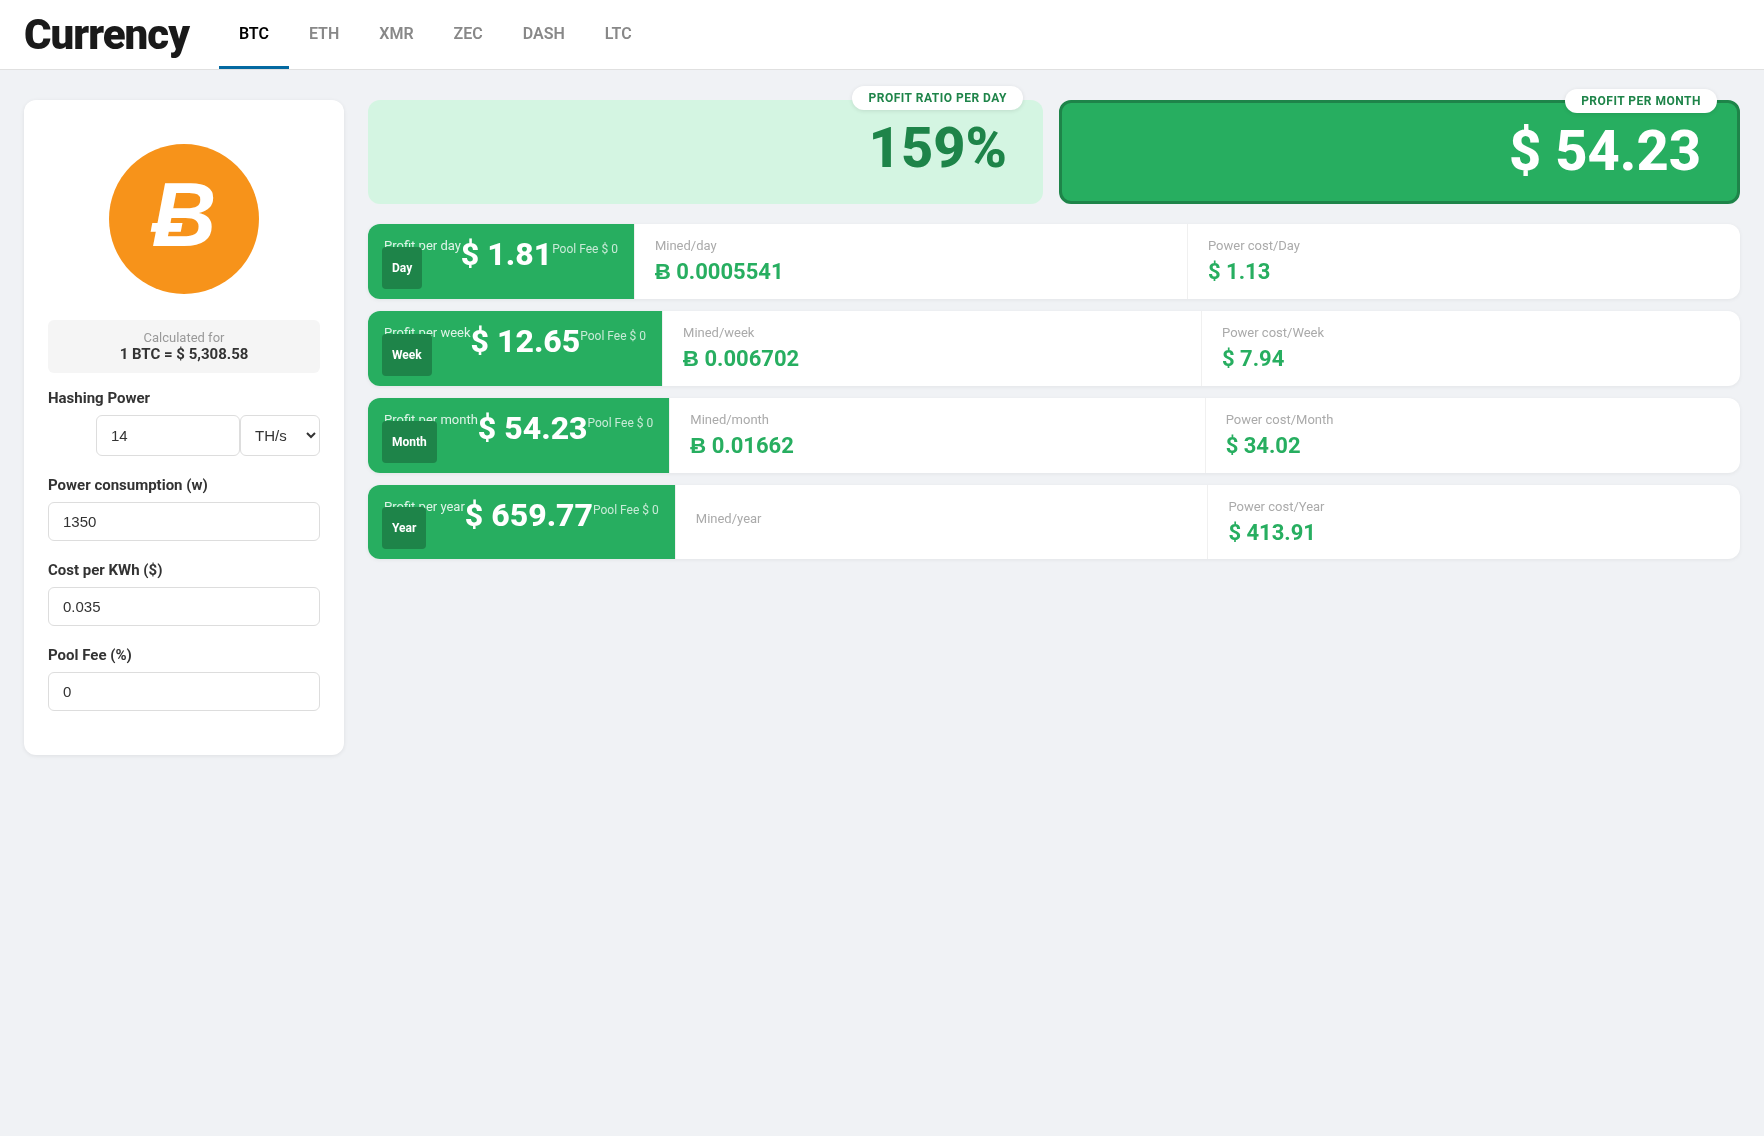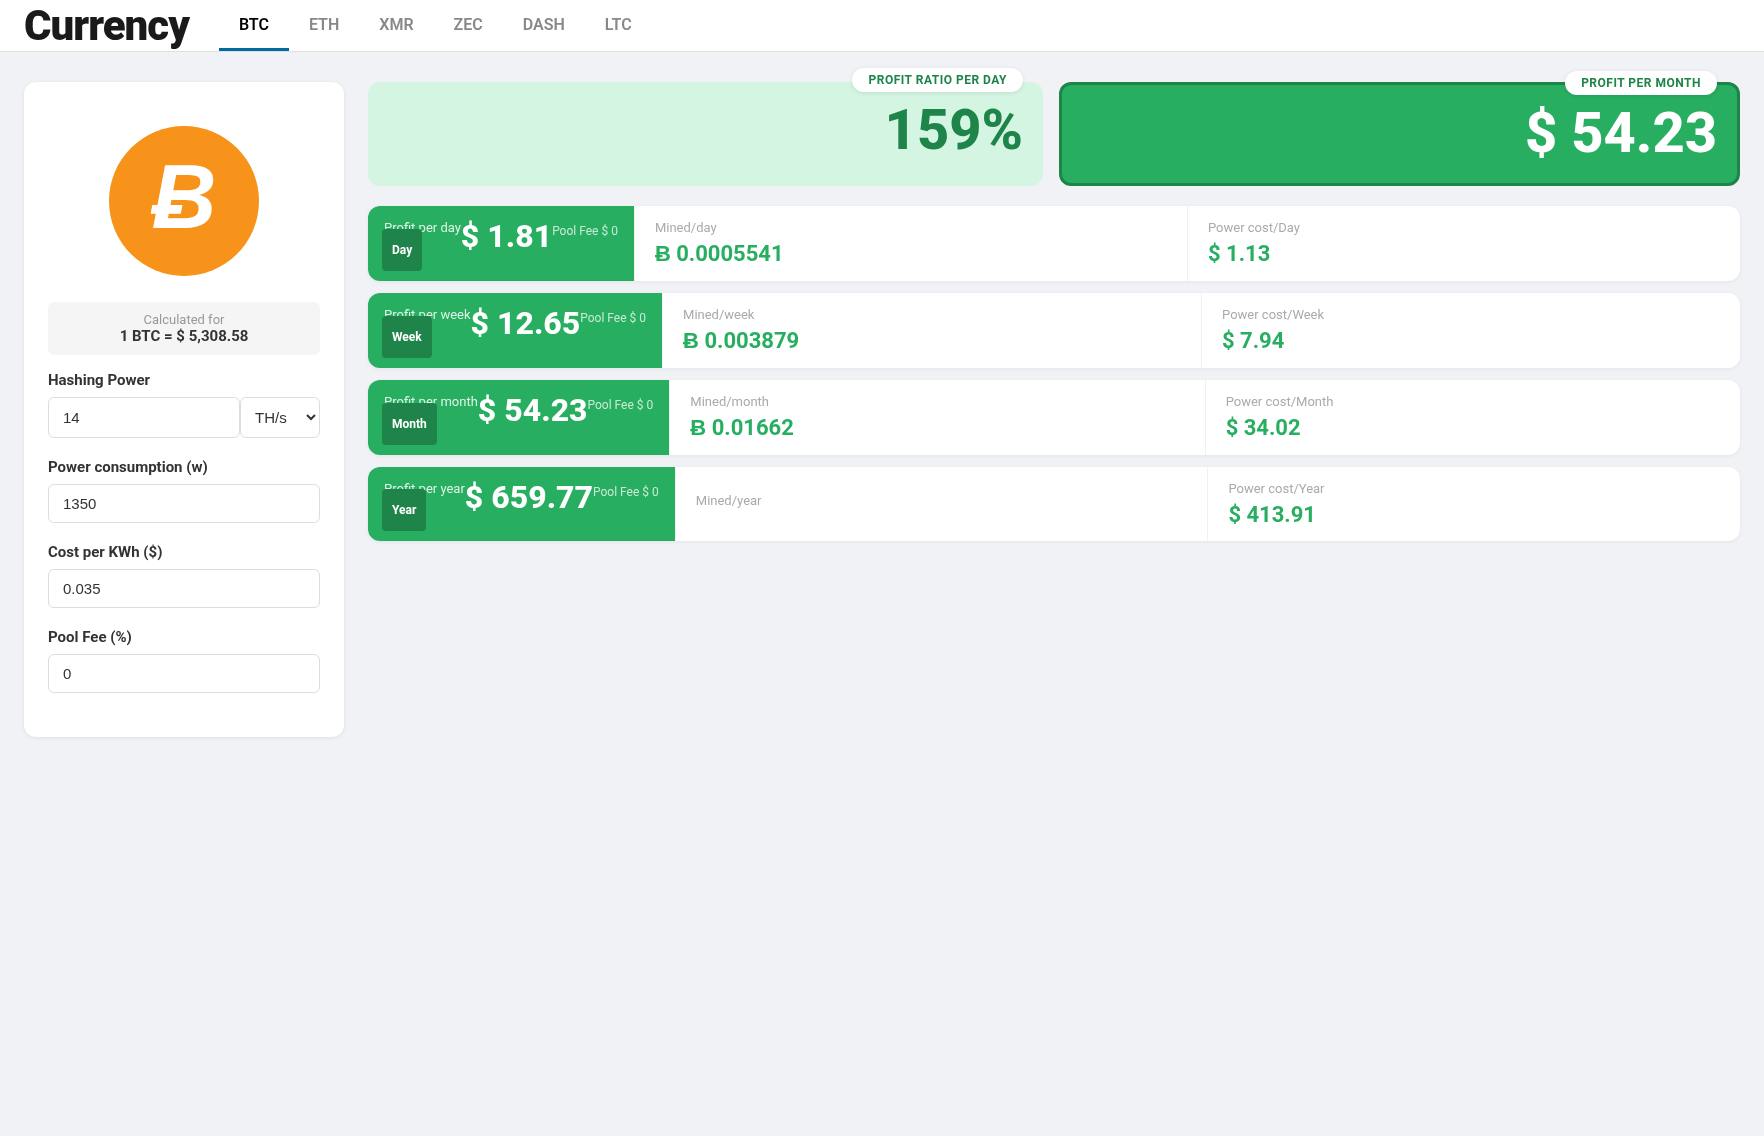--- a/index.html
+++ b/index.html
@@ -8,21 +8,21 @@
       background: #f0f2f5;
       min-height: 100vh;
     }
 
     
     .header {
       background: #fff;
       display: flex;
       align-items: center;
       padding: 0 24px;
-      height: 52px;
+      height: 70px;
       border-bottom: 1px solid #e0e0e0;
     }
     .header-title {
       font-size: 42px;
       font-weight: 900;
       color: #1a1a1a;
       margin-right: 30px;
       letter-spacing: -1px;
     }
     .tabs {
@@ -108,20 +108,21 @@
     .form-label {
       font-size: 15px;
       font-weight: 700;
       color: #333;
       margin-bottom: 8px;
       display: block;
     }
     .input-row {
       display: flex;
       gap: 0;
+      margin-left: 48px;
     }
     .form-input {
       border: 1.5px solid #ddd;
       border-radius: 6px;
       padding: 10px 14px;
       font-size: 15px;
       color: #333;
       width: 100%;
       outline: none;
     }
@@ -145,21 +146,21 @@
     }
 
     
     .summary-cards {
       display: flex;
       gap: 16px;
     }
     .summary-card {
       flex: 1;
       border-radius: 12px;
-      padding: 18px 20px;
+      padding: 18px 36px;
       position: relative;
     }
     .summary-card.light {
       background: #d4f5e2;
     }
     .summary-card.dark {
       background: #27ae60;
       border: 3px solid #1e8449;
     }
     .summary-card-label {
@@ -361,21 +362,21 @@
         <div class="data-row">
     <div class="data-row-left">
       <div class="data-row-profit-label">Profit per week</div>
       <div class="data-row-profit-value">$ 12.65</div>
       <div class="data-row-pool-fee">Pool Fee $ 0</div>
       <div class="data-row-period-label">Week</div>
     </div>
     <div class="data-row-cells">
       <div class="data-cell">
         <div class="data-cell-label">Mined/week</div>
-        <div class="data-cell-value dark-value">Ƀ 0.003879</div>
+        <div class="data-cell-value dark-value">Ƀ 0.006702</div>
       </div>
       <div class="data-cell">
         <div class="data-cell-label">Power cost/Week</div>
         <div class="data-cell-value dark-value">$ 7.94</div>
       </div>
     </div>
   </div>
         <div class="data-row">
     <div class="data-row-left">
       <div class="data-row-profit-label">Profit per month</div>

